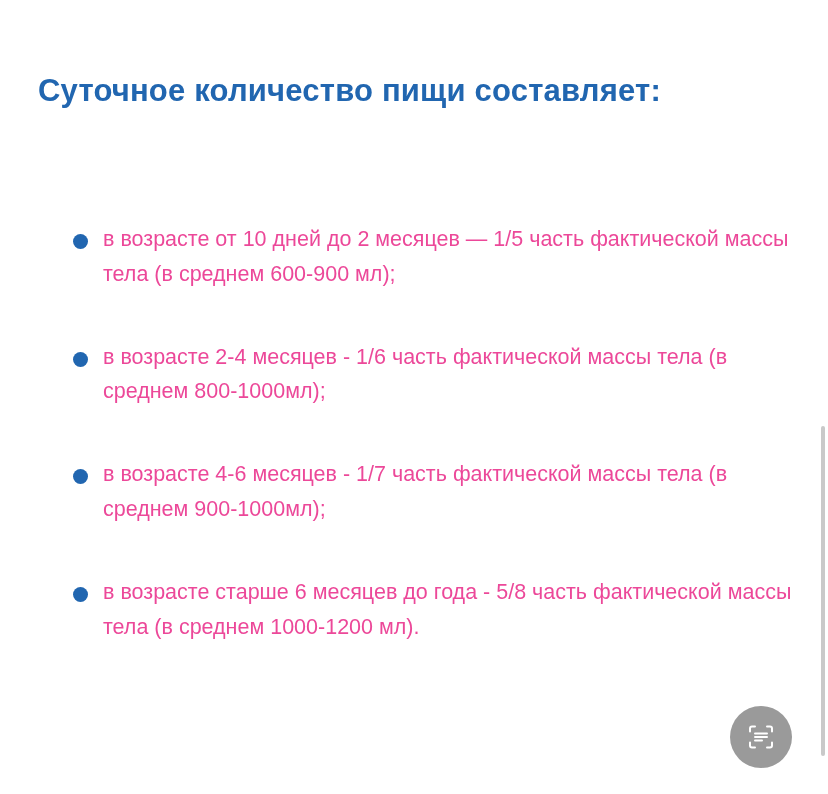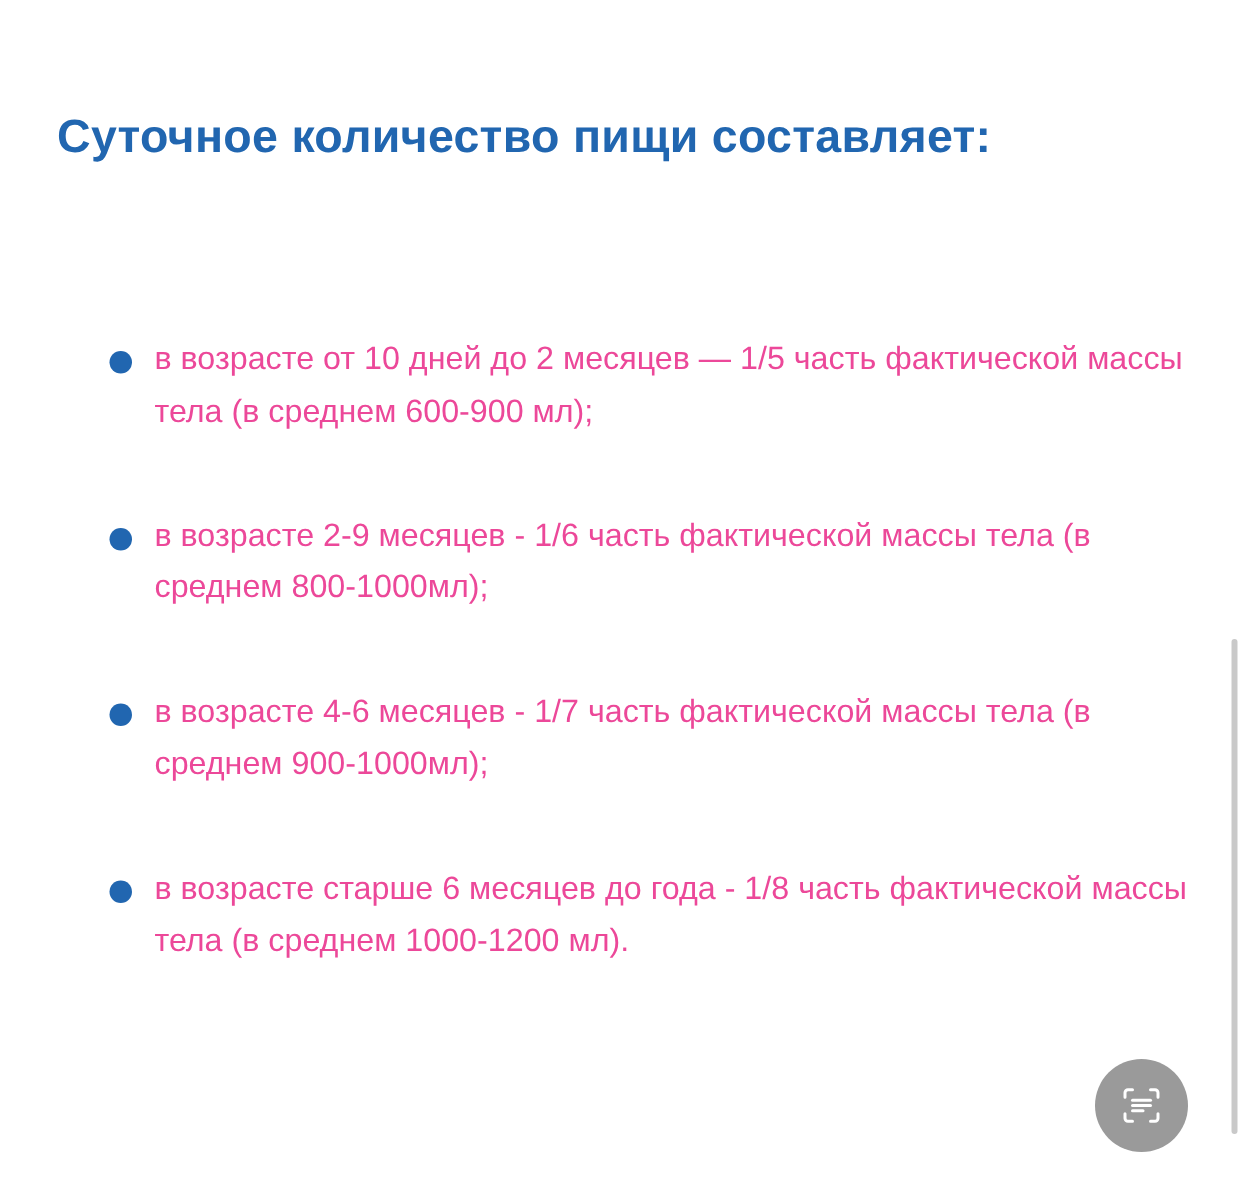--- a/index.html
+++ b/index.html
@@ -100,29 +100,29 @@
 
   <h1 class="title">Суточное количество пищи составляет:</h1>
 
   <ul class="list">
     <li class="list-item">
       <span class="bullet"></span>
       <span class="item-text">в возрасте от 10 дней до 2 месяцев — 1/5 часть фактической массы тела (в среднем 600-900 мл);</span>
     </li>
     <li class="list-item">
       <span class="bullet"></span>
-      <span class="item-text">в возрасте 2-9 месяцев - 1/6 часть фактической массы тела (в среднем 800-1000мл);</span>
+      <span class="item-text">в возрасте 2-4 месяцев - 1/6 часть фактической массы тела (в среднем 800-1000мл);</span>
     </li>
     <li class="list-item">
       <span class="bullet"></span>
       <span class="item-text">в возрасте 4-6 месяцев - 1/7 часть фактической массы тела (в среднем 900-1000мл);</span>
     </li>
     <li class="list-item">
       <span class="bullet"></span>
-      <span class="item-text">в возрасте старше 6 месяцев до года - 1/8 часть фактической массы тела (в среднем 1000-1200 мл).</span>
+      <span class="item-text">в возрасте старше 6 месяцев до года - 5/8 часть фактической массы тела (в среднем 1000-1200 мл).</span>
     </li>
   </ul>
 
   <div class="scrollbar"></div>
 
   <button class="fab">
     <span>
       <svg width="28" height="28" viewBox="0 0 28 28" fill="none" xmlns="http://www.w3.org/2000/svg">
         <path d="M3 8.5V5.5C3 4.4 3.9 3.5 5 3.5H8" stroke="#ffffff" stroke-width="2" stroke-linecap="round"></path>
         <path d="M25 8.5V5.5C25 4.4 24.1 3.5 23 3.5H20" stroke="#ffffff" stroke-width="2" stroke-linecap="round"></path>

